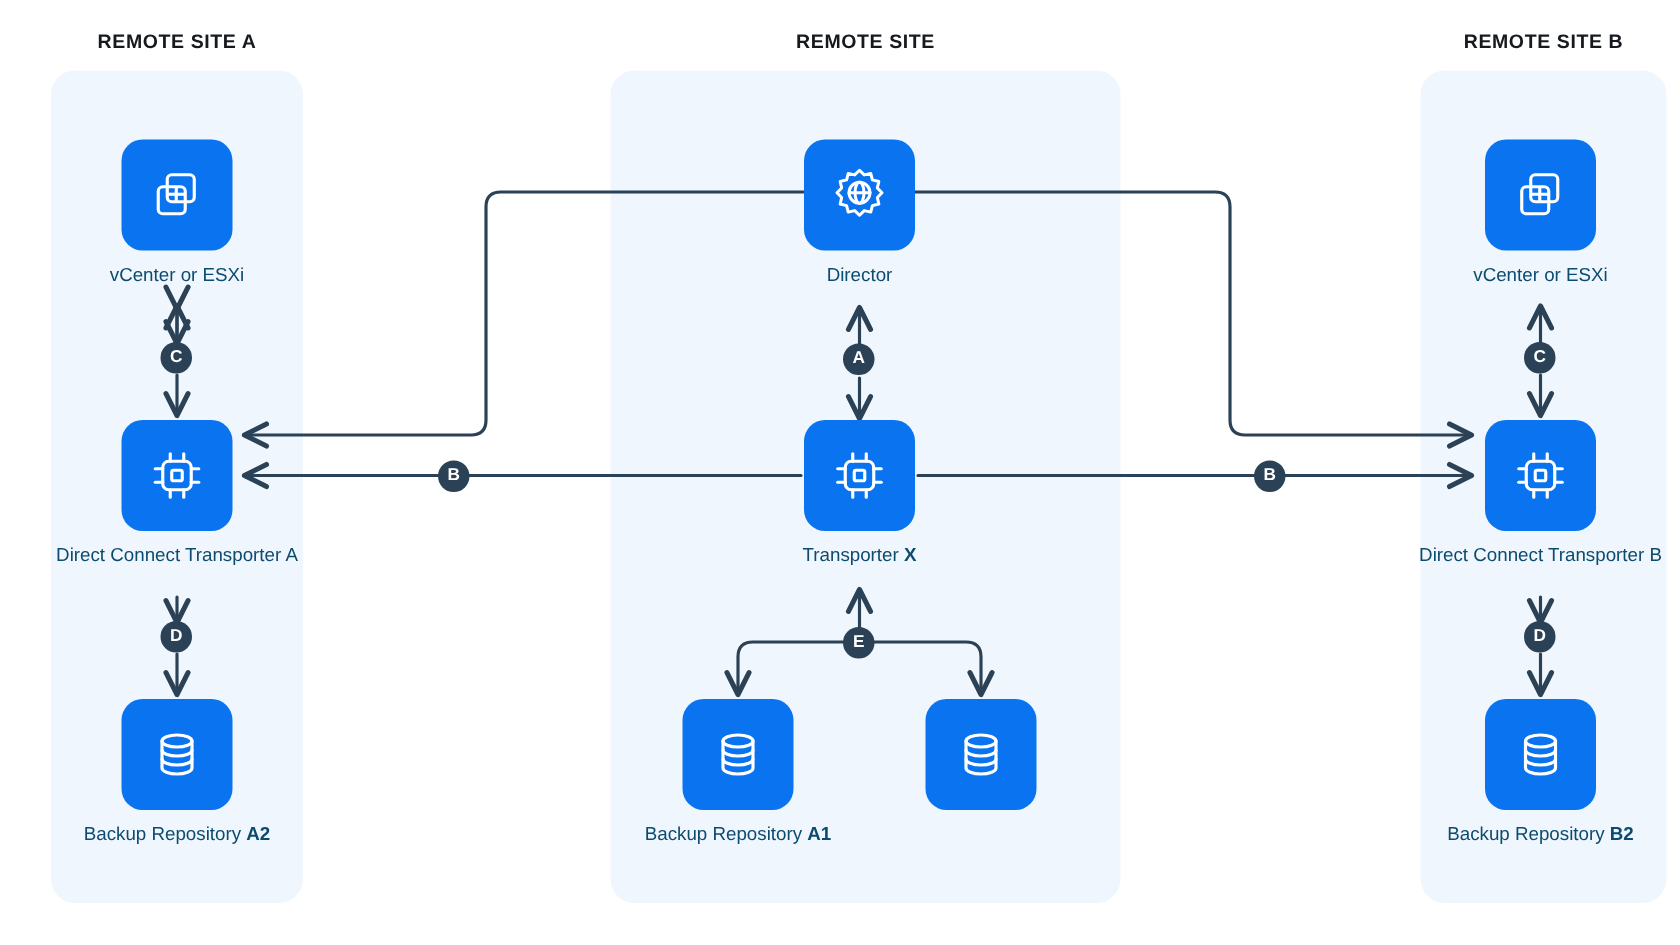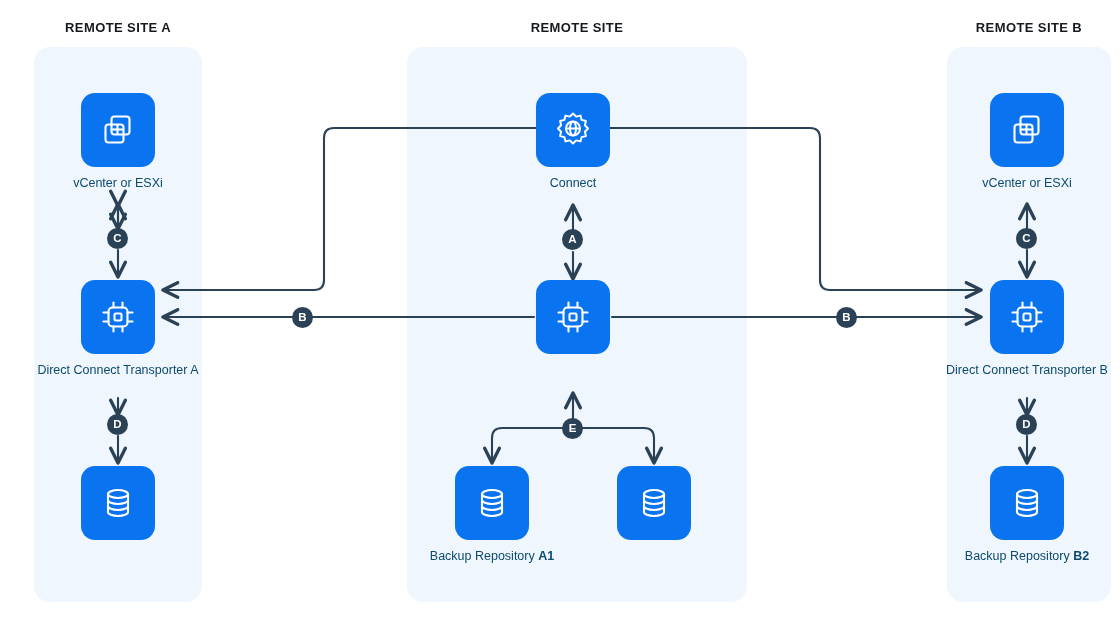--- a/index.html
+++ b/index.html
@@ -168,54 +168,60 @@
   <div class="node" style="left:69px; top:466px;">
     <span>
       <svg width="40" height="40" viewBox="0 0 40 40" fill="none" stroke="#ffffff" stroke-width="2.1" stroke-linecap="round" stroke-linejoin="round">
         <ellipse cx="20" cy="11" rx="10" ry="4"></ellipse>
         <path d="M10 11 L10 29 A10 4 0 0 0 30 29 L30 11"></path>
         <path d="M10 17 A10 4 0 0 0 30 17"></path>
         <path d="M10 23 A10 4 0 0 0 30 23"></path>
       </svg>
     </span>
   </div>
+  <div class="node-label" style="left:6px; top:549px; width:200px;">
+    <span>Backup Repository </span><b>A2</b>
+  </div>
 
   <div class="node" style="left:524px; top:93px;">
     <span>
       <svg width="40" height="40" viewBox="0 0 40 40" fill="none" stroke="#ffffff" stroke-width="2" stroke-linecap="round" stroke-linejoin="round">
         <path d="M20 3.5 L23.2 6.6 L27.5 5.6 L28.6 9.9 L32.9 11 L31.9 15.3 L35 18.5
                  L31.9 21.7 L32.9 26 L28.6 27.1 L27.5 31.4 L23.2 30.4 L20 33.5
                  L16.8 30.4 L12.5 31.4 L11.4 27.1 L7.1 26 L8.1 21.7 L5 18.5
                  L8.1 15.3 L7.1 11 L11.4 9.9 L12.5 5.6 L16.8 6.6 Z"></path>
         <circle cx="20" cy="18.5" r="7"></circle>
         <ellipse cx="20" cy="18.5" rx="3" ry="7"></ellipse>
         <line x1="13" y1="18.5" x2="27" y2="18.5"></line>
       </svg>
     </span>
   </div>
   <div class="node-label" style="left:461px; top:176px; width:200px;">
-    <span>Connect</span><b></b>
+    <span>Director</span><b></b>
   </div>
 
   <div class="node" style="left:524px; top:280px;">
     <span>
       <svg width="40" height="40" viewBox="0 0 40 40" fill="none" stroke="#ffffff" stroke-width="2.1" stroke-linecap="round" stroke-linejoin="round">
         <rect x="10.5" y="10.5" width="19" height="19" rx="4"></rect>
         <rect x="16.5" y="16.5" width="7" height="7" rx="1.2"></rect>
         <line x1="15.5" y1="5.5" x2="15.5" y2="10.5"></line>
         <line x1="24.5" y1="5.5" x2="24.5" y2="10.5"></line>
         <line x1="15.5" y1="29.5" x2="15.5" y2="34.5"></line>
         <line x1="24.5" y1="29.5" x2="24.5" y2="34.5"></line>
         <line x1="5.5" y1="15.5" x2="10.5" y2="15.5"></line>
         <line x1="5.5" y1="24.5" x2="10.5" y2="24.5"></line>
         <line x1="29.5" y1="15.5" x2="34.5" y2="15.5"></line>
         <line x1="29.5" y1="24.5" x2="34.5" y2="24.5"></line>
       </svg>
     </span>
   </div>
+  <div class="node-label" style="left:461px; top:363px; width:200px;">
+    <span>Transporter </span><b>X</b>
+  </div>
 
   <div class="node" style="left:443px; top:466px;">
     <span>
       <svg width="40" height="40" viewBox="0 0 40 40" fill="none" stroke="#ffffff" stroke-width="2.1" stroke-linecap="round" stroke-linejoin="round">
         <ellipse cx="20" cy="11" rx="10" ry="4"></ellipse>
         <path d="M10 11 L10 29 A10 4 0 0 0 30 29 L30 11"></path>
         <path d="M10 17 A10 4 0 0 0 30 17"></path>
         <path d="M10 23 A10 4 0 0 0 30 23"></path>
       </svg>
     </span>

